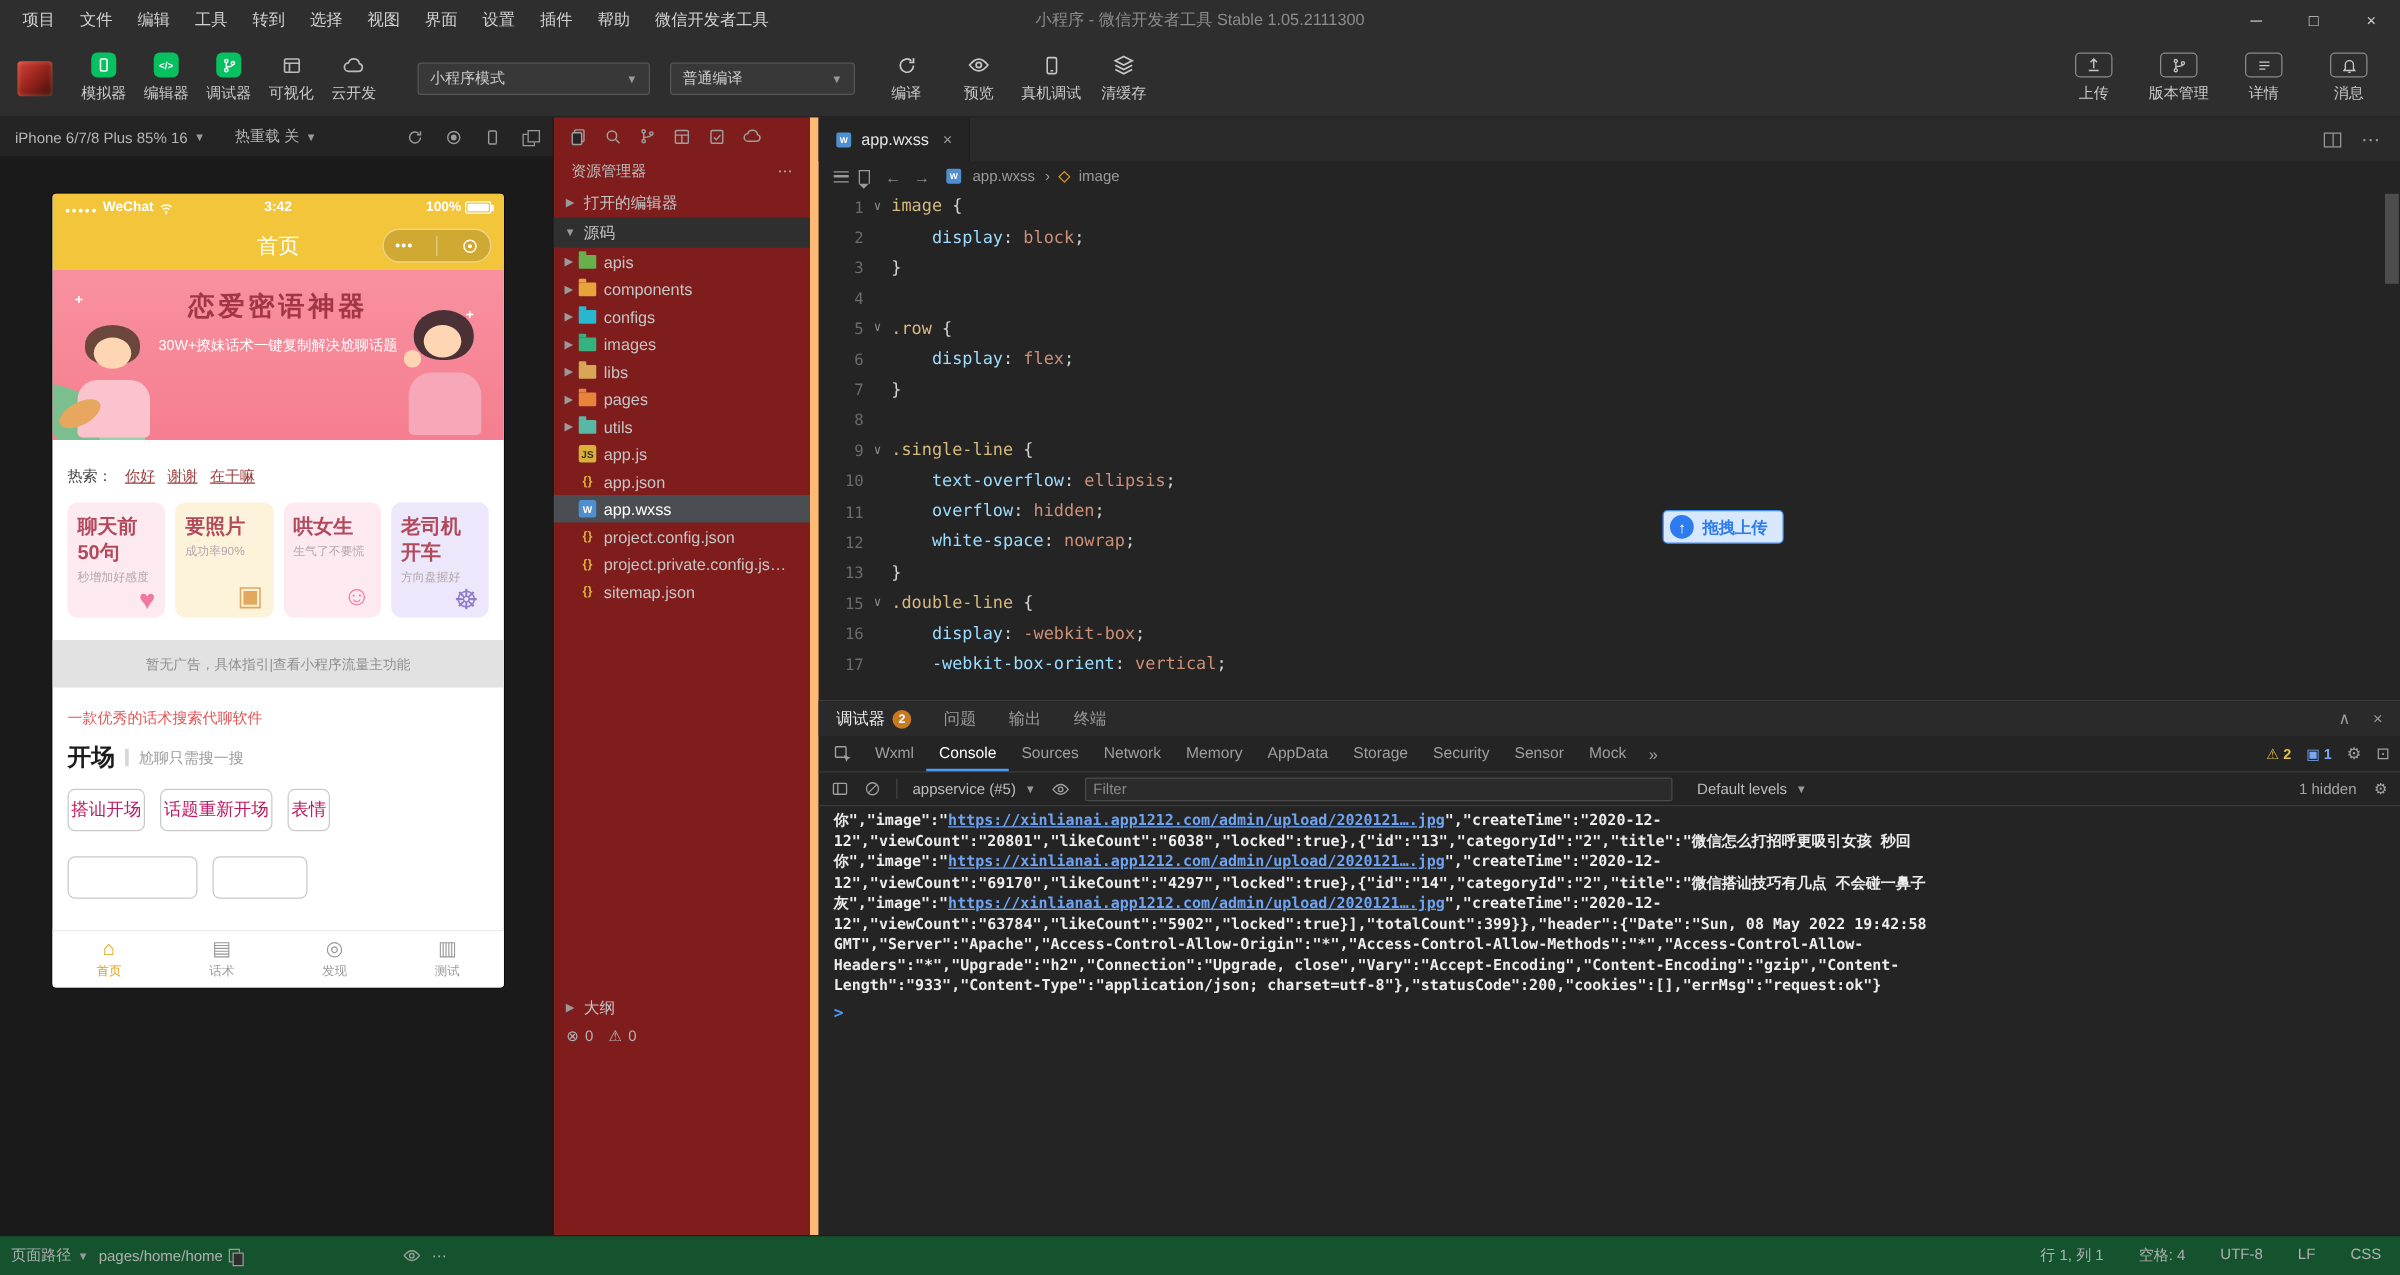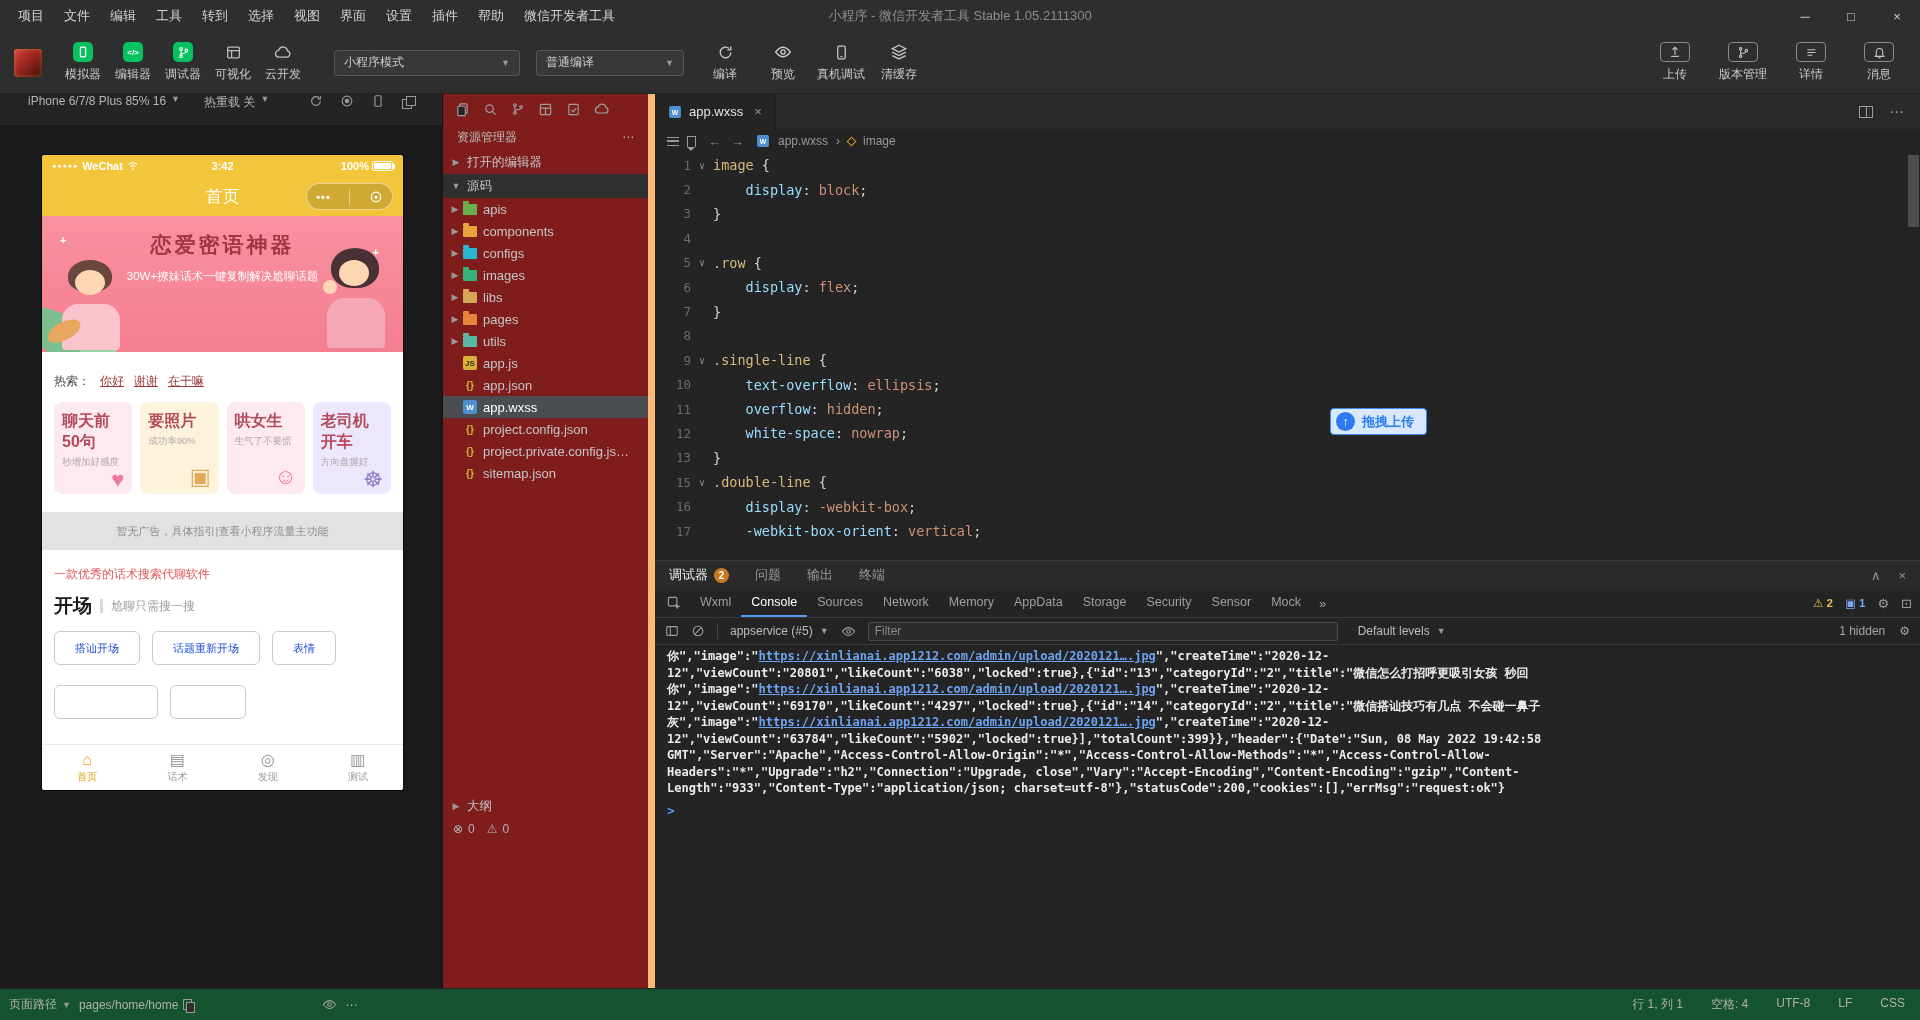--- a/index.html
+++ b/index.html
@@ -28,30 +28,30 @@
 .caret{font-size:9px;color:#999}
 .actionbtn{width:54px;display:flex;flex-direction:column;align-items:center;gap:4px;font-size:12px;color:#c9c9c9;margin-left:4px}
 .tb-right{margin-left:auto;display:flex;gap:10px}
 .boxic{width:30px;height:20px;border:1px solid #8a8a8a;border-radius:4px;display:flex;align-items:center;justify-content:center}
 
 
 .main{flex:1;display:flex;min-height:0;position:relative}
 
 
 .sim-panel{width:443px;background:#1a1a1a;border-right:1px solid #141414;position:relative;flex:0 0 auto}
-.sim-toolbar{height:32px;display:flex;align-items:flex-start;padding:0 28px;font-size:12px;color:#b5b5b5;background:#242424;border-bottom:1px solid #191919;gap:5px}
+.sim-toolbar{height:32px;display:flex;align-items:center;padding:0 12px;font-size:12px;color:#b5b5b5;background:#242424;border-bottom:1px solid #191919;gap:5px}
 .sim-icons{margin-left:auto;display:flex;gap:17px;align-items:center;color:#9a9a9a}
 .i-squares{width:12px;height:11px;position:relative}
 .i-squares::before{content:"";position:absolute;left:0;top:3px;width:8px;height:8px;border:1px solid #9a9a9a}
 .i-squares::after{content:"";position:absolute;left:4px;top:0;width:8px;height:8px;border:1px solid #9a9a9a;background:#242424}
 
 
 .phone{position:absolute;left:42px;top:61px;width:361px;height:635px;background:#fff;border-radius:3px;overflow:hidden;box-shadow:0 0 0 1px rgba(0,0,0,.55)}
 .p-status{height:21px;background:#f3c53b;display:flex;align-items:center;padding:0 10px;color:#fff;font-size:11px;font-weight:bold;position:relative}
-.p-sleft{display:flex;align-items:center;gap:4px}
+.p-sleft{display:flex;align-items:flex-end;gap:4px}
 .p-dots{font-size:7px;letter-spacing:1px}
 .p-time{position:absolute;left:50%;transform:translateX(-50%)}
 .p-sright{margin-left:auto;display:flex;align-items:center;gap:3px}
 .batt{width:21px;height:10px;border:1px solid #fff;border-radius:2px;position:relative}
 .batt::before{content:"";position:absolute;inset:1px;background:#fff;border-radius:1px}
 .batt::after{content:"";position:absolute;right:-3px;top:2px;width:2px;height:5px;background:#fff}
 .p-nav{height:40px;background:#f3c53b;position:relative;display:flex;align-items:center;justify-content:center;color:#fff;font-size:17px}
 .capsule{position:absolute;right:10px;top:7px;width:87px;height:27px;border:1px solid rgba(255,255,255,.5);background:rgba(0,0,0,.14);border-radius:14px;display:flex;align-items:center;justify-content:space-around;color:#fff}
 .cdots{font-size:11px;letter-spacing:1px;font-weight:bold}
 .cdiv{width:1px;height:16px;background:rgba(255,255,255,.45)}
@@ -87,21 +87,21 @@
 .pcard .ic{margin-top:auto;align-self:flex-end;font-size:22px;line-height:1}
 .c1,.c3{background:#fdeaf0}.c2{background:#fdf3da}.c4{background:#ece7fa}
 .i1,.i3{color:#f2789f}.i2{color:#e2a95e}.i4{color:#8d7cc9}
 .p-ad{margin:18px -12px 0;background:#e2e2e2;height:38px;display:flex;align-items:center;justify-content:center;font-size:11px;color:#8f8f8f}
 .p-promo{margin-top:16px;font-size:12px;color:#e25555}
 .p-section{margin-top:10px;display:flex;align-items:center;gap:8px}
 .sec-title{font-size:19px;font-weight:bold;color:#1a1a1a}
 .sec-bar{width:3px;height:14px;background:#d8d8d8}
 .sec-sub{font-size:12px;color:#9a9a9a}
 .p-chips{margin-top:12px;display:flex;gap:12px}
-.chip{border:1px solid #c9c9c9;border-radius:6px;height:34px;padding:0 20px;display:flex;align-items:center;font-size:11px;color:#1d4ed8;background:#fff}
+.chip{border:1px solid #c9c9c9;border-radius:6px;height:34px;padding:0 2px;display:flex;align-items:center;font-size:14px;color:#be185d;background:#fff}
 .p-chips.partial{margin-top:20px}
 .p-tabbar{position:absolute;left:0;right:0;bottom:0;height:46px;background:#fff;border-top:1px solid #ebebeb;display:flex;z-index:3}
 .ptab{flex:1;display:flex;flex-direction:column;align-items:center;justify-content:center;gap:2px;font-size:10px;color:#9a9a9a}
 .ptab .tic{font-size:16px;line-height:1}
 .ptab.active{color:#e2a018}
 
 
 .explorer{width:212px;background:#7f1d1d;border-right:7px solid #fdba74;position:relative;font-size:13px;color:#c5c5c5;flex:0 0 auto}
 .exp-icons{height:30px;display:flex;align-items:center;gap:13px;padding:0 12px}
 .exp-title{height:26px;display:flex;align-items:center;padding:0 14px;font-size:12px;color:#bdbdbd;justify-content:space-between}

